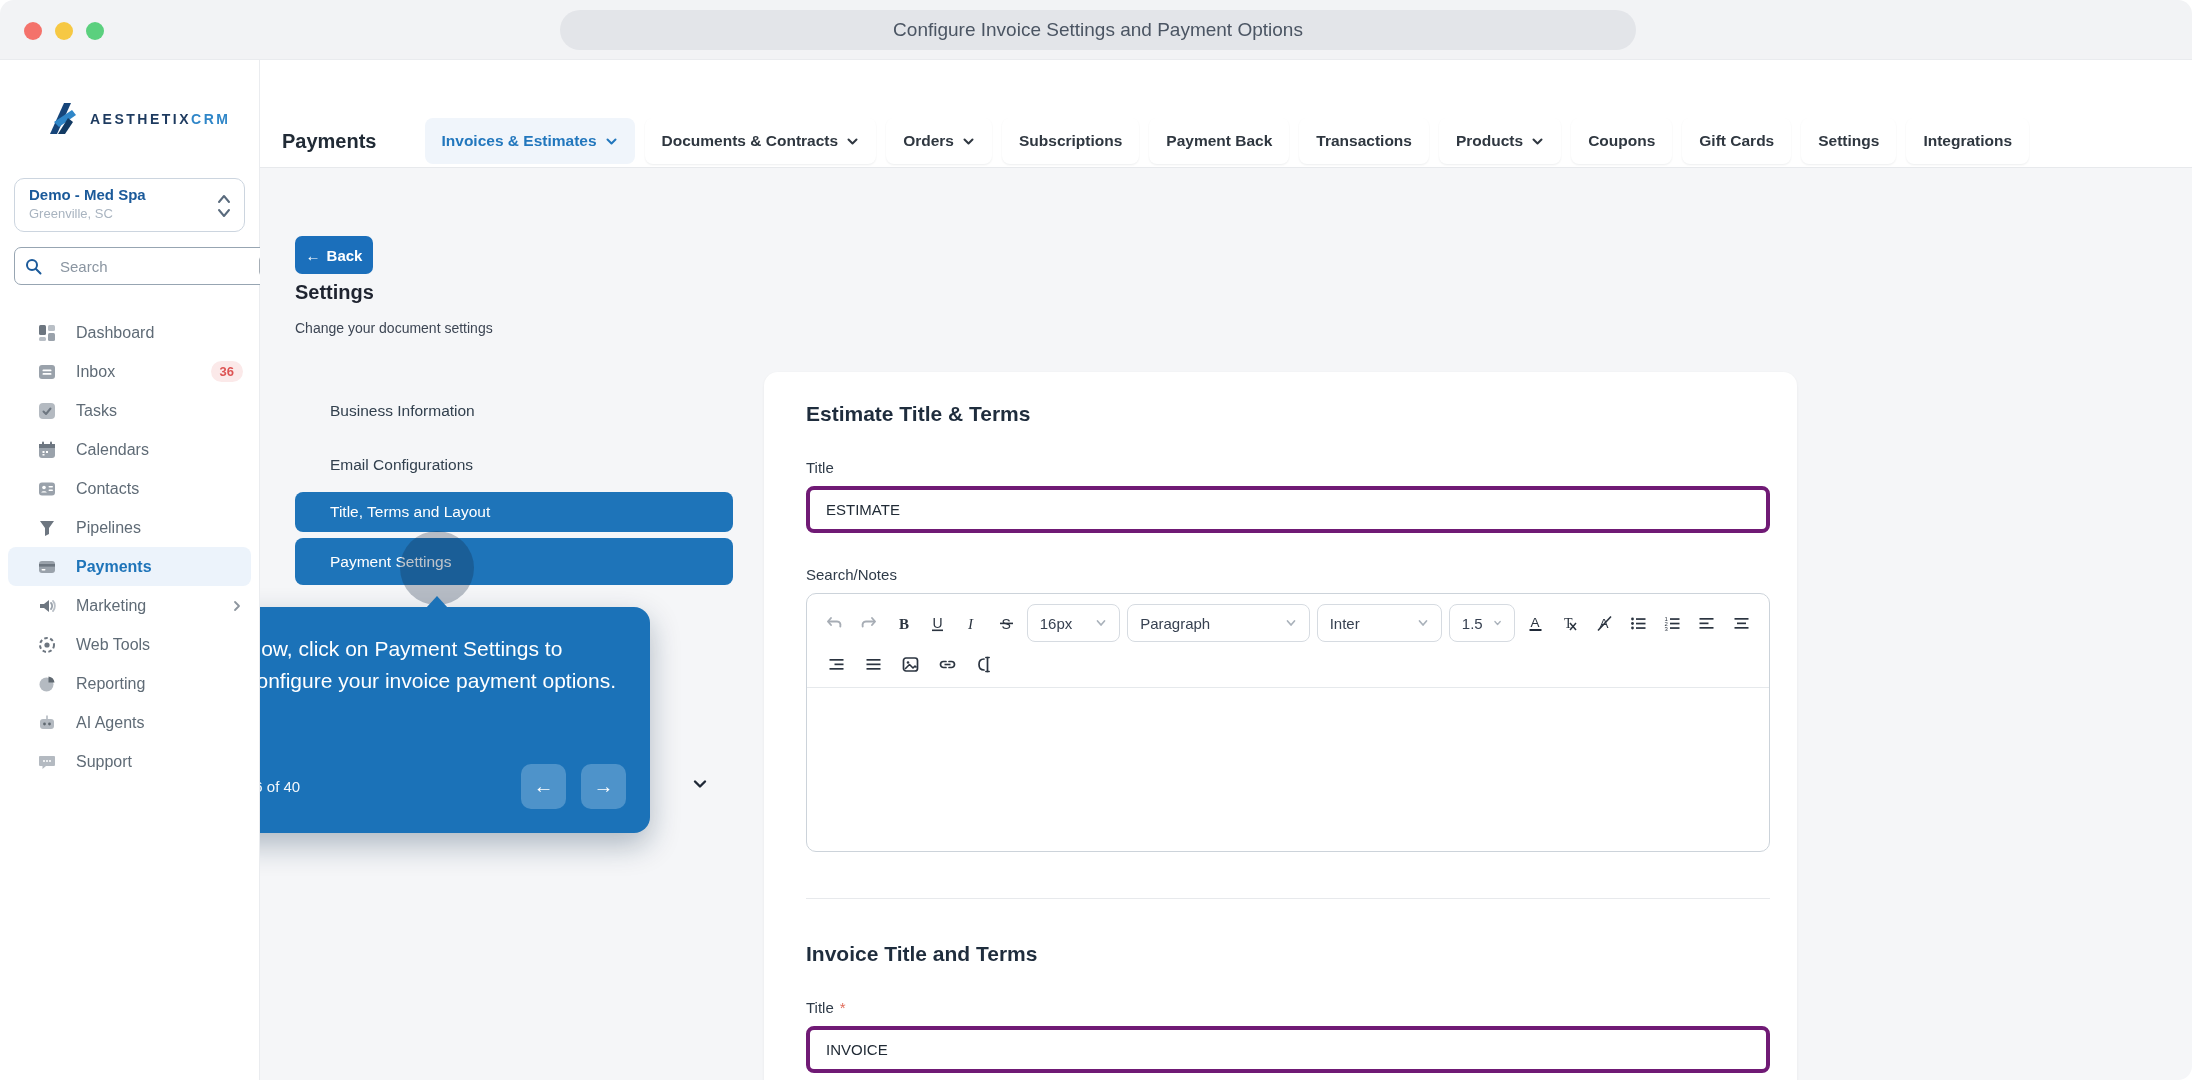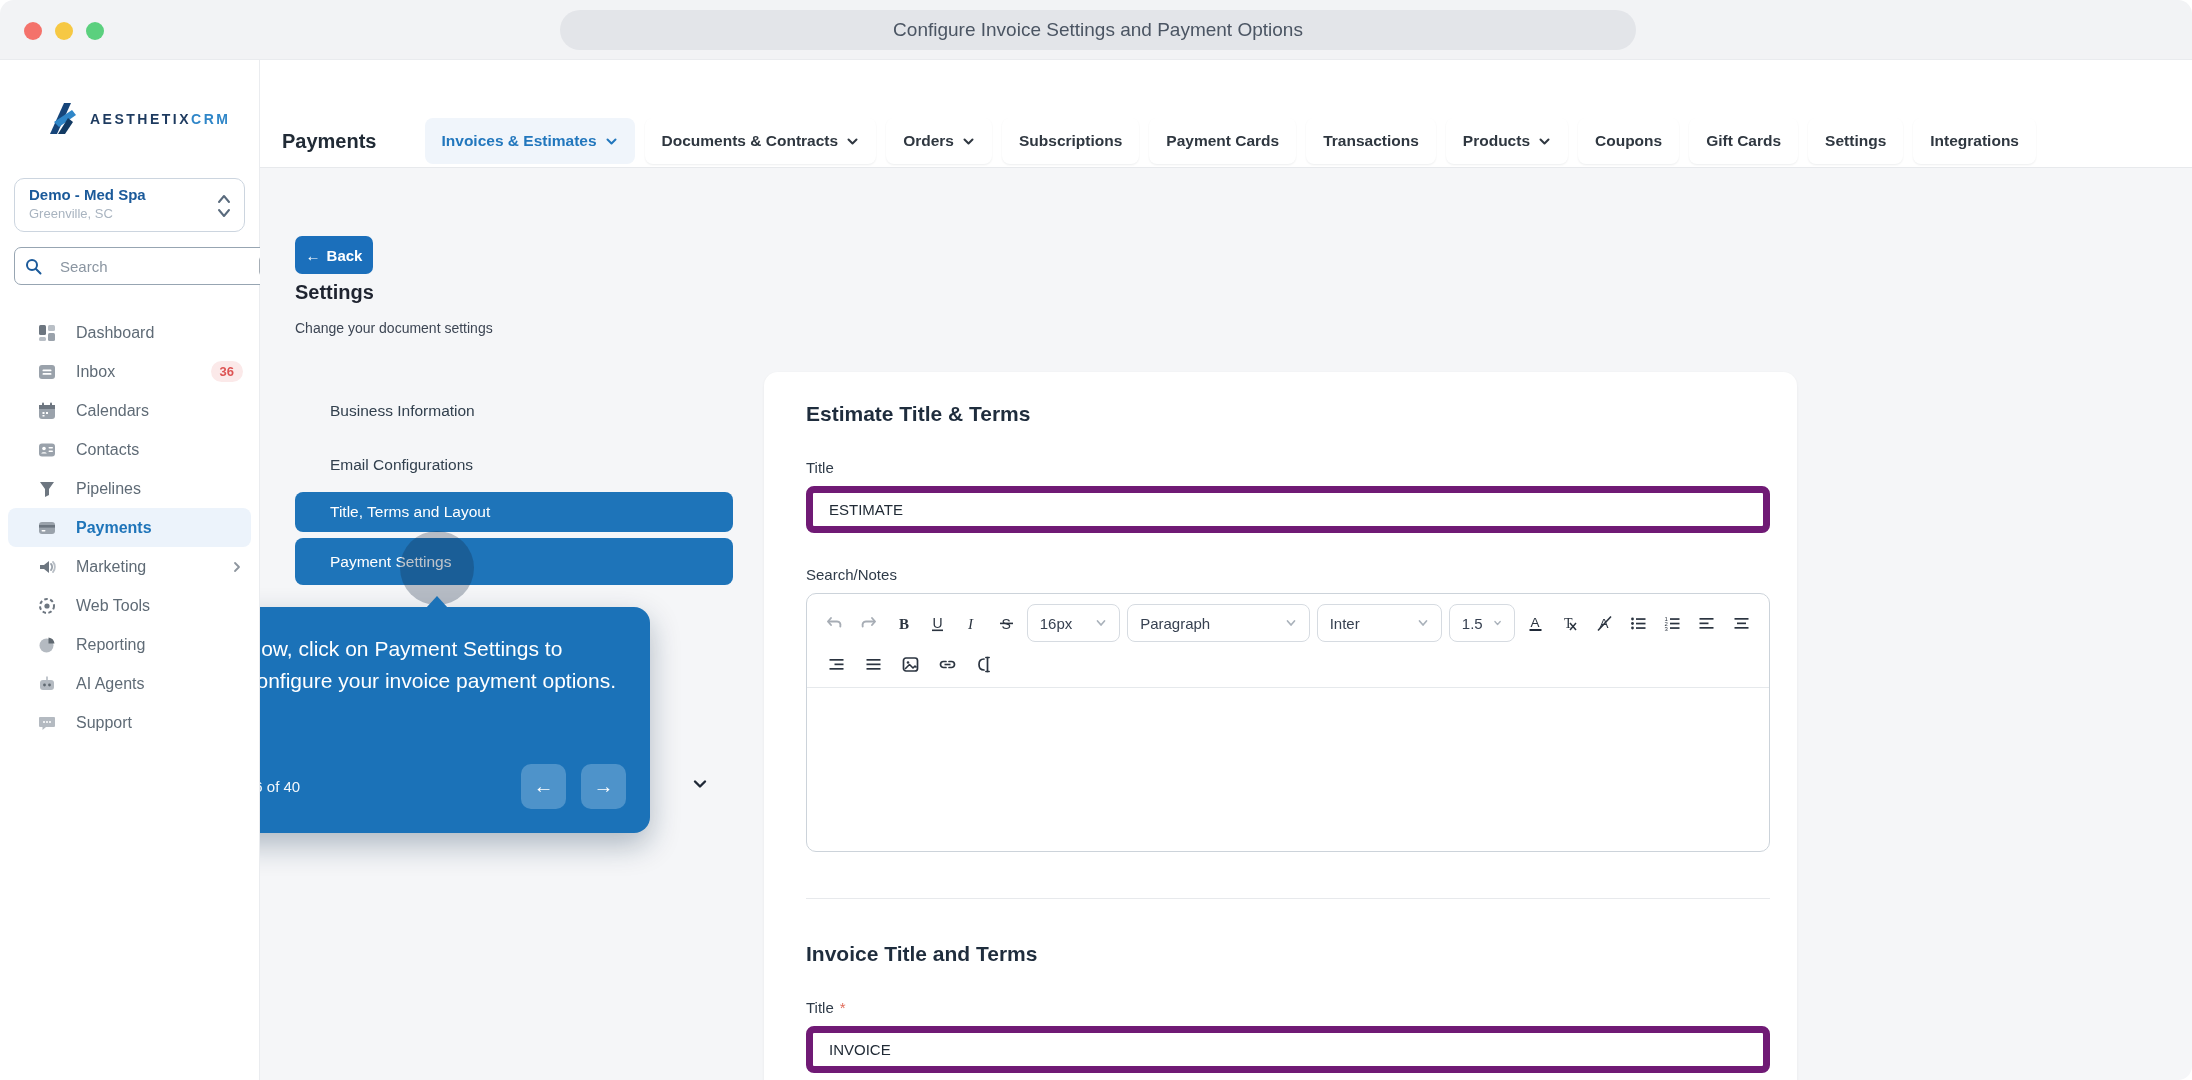--- a/index.html
+++ b/index.html
@@ -72,21 +72,21 @@
   .tt-step { font-size:15px; opacity:.95; }
   .tt-btns { margin-left:auto; display:flex; gap:15px; }
   .tt-btn { width:45px; height:45px; border:none; border-radius:10px; background:#4e93ca; color:#fff; font-size:20px; cursor:pointer; display:flex; align-items:center; justify-content:center; font-family:"Liberation Sans", sans-serif; }
 
   
   .card { position:absolute; left:504px; top:204px; width:1033px; height:1040px; background:#ffffff; border-radius:14px;
     box-shadow:0 1px 3px rgba(16,24,40,.06); padding:30px 27px 40px 42px; }
   .sec-h { font-size:21px; font-weight:bold; color:#1f2d3d; }
   .f-label { margin-top:33px; font-size:15px; font-weight:400; color:#2f3b49; display:flex; gap:6px; }
   .f-label .req { color:#e06c5a; }
-  .text-input { margin-top:10px; width:100%; height:47px; border:7px solid #701a75; border-radius:8px; padding:12px 16px;
+  .text-input { margin-top:10px; width:100%; height:47px; border:4px solid #701a75; border-radius:8px; padding:12px 16px;
     font-size:15px; color:#212b36; font-family:"Liberation Sans", sans-serif; outline:none; background:#fff; }
   .editor { margin-top:10px; border:1px solid #ccd3da; border-radius:10px; height:259px; overflow:hidden; }
   .ed-toolbar { padding:10px 14px 8px; border-bottom:1px solid #e6e9ec; }
   .ed-row { display:flex; align-items:center; gap:7px; }
   .ed-row + .ed-row { margin-top:7px; }
   .tbtn { width:30px; height:30px; border:none; background:transparent; display:flex; align-items:center; justify-content:center; cursor:pointer; border-radius:5px; }
   .tsel { height:38px; border:1px solid #d6dbe1; border-radius:8px; display:flex; align-items:center; padding:0 12px; gap:10px;
     font-size:15px; color:#374151; cursor:pointer; background:#fff; }
   .tsel .sv { flex:1; }
   .tsel.w-size { width:100px; } .tsel.w-block { width:198px;align-items:center; } .tsel.w-font { width:135px; } .tsel.w-lh { width:66px; }
@@ -162,20 +162,27 @@
           <svg width="18" height="18" viewBox="0 0 18 18">
               <rect x="1" y="2" width="16" height="14" rx="3" fill="#9aa2ab"></rect>
               <rect x="4.5" y="6.5" width="9" height="1.8" rx="0.9" fill="#fff"></rect>
               <rect x="4.5" y="10" width="9" height="1.8" rx="0.9" fill="#fff"></rect>
             </svg>
           <span class="mi-label">Inbox</span>
           <span class="badge">36</span>
         </div>
         <div class="menu-item">
           <svg width="18" height="18" viewBox="0 0 18 18">
+              <rect x="1" y="1" width="16" height="16" rx="4" fill="#b4bac1"></rect>
+              <path d="M5.5 9.5 L8 12 L12.5 6.5" stroke="#6d7680" stroke-width="2" fill="none" stroke-linecap="round" stroke-linejoin="round"></path>
+            </svg>
+          <span class="mi-label">Tasks</span>
+        </div>
+        <div class="menu-item">
+          <svg width="18" height="18" viewBox="0 0 18 18">
               <rect x="1" y="3" width="16" height="14" rx="3" fill="#9aa2ab"></rect>
               <rect x="1" y="3" width="16" height="4" fill="#6d7680"></rect>
               <rect x="4" y="0.5" width="2" height="4" rx="1" fill="#6d7680"></rect>
               <rect x="12" y="0.5" width="2" height="4" rx="1" fill="#6d7680"></rect>
               <rect x="4.5" y="10" width="2" height="2" fill="#fff"></rect>
               <rect x="8" y="10" width="2" height="2" fill="#fff"></rect>
               <rect x="4.5" y="13" width="2" height="1.5" fill="#fff"></rect>
             </svg>
           <span class="mi-label">Calendars</span>
         </div>
@@ -268,21 +275,21 @@
           <div class="tab">
             <span>Orders</span>
             <svg width="13" height="13" viewBox="0 0 13 13">
                 <path d="M2.5 4.5 L6.5 8.5 L10.5 4.5" stroke="#2f3740" stroke-width="2" fill="none" stroke-linecap="round" stroke-linejoin="round"></path>
               </svg>
           </div>
           <div class="tab">
               <span>Subscriptions</span>
             </div>
           <div class="tab">
-              <span>Payment Cards</span>
+              <span>Payment Back</span>
             </div>
           <div class="tab">
               <span>Transactions</span>
             </div>
           <div class="tab">
             <span>Products</span>
             <svg width="13" height="13" viewBox="0 0 13 13">
                 <path d="M2.5 4.5 L6.5 8.5 L10.5 4.5" stroke="#2f3740" stroke-width="2" fill="none" stroke-linecap="round" stroke-linejoin="round"></path>
               </svg>
           </div>

